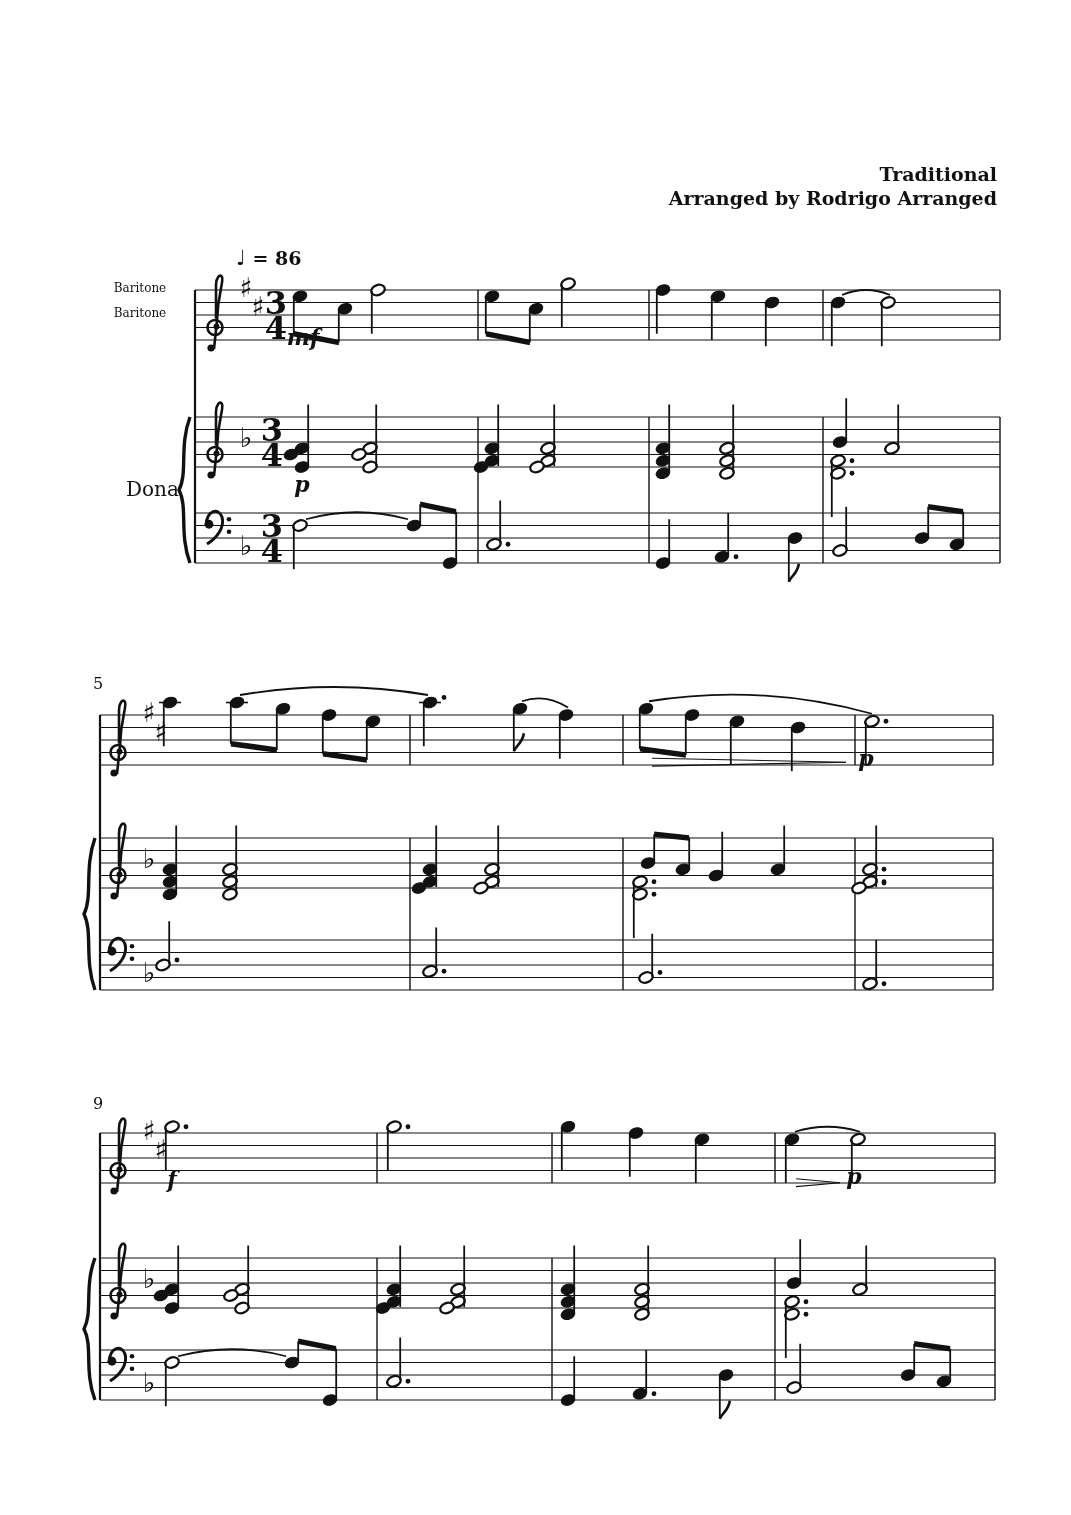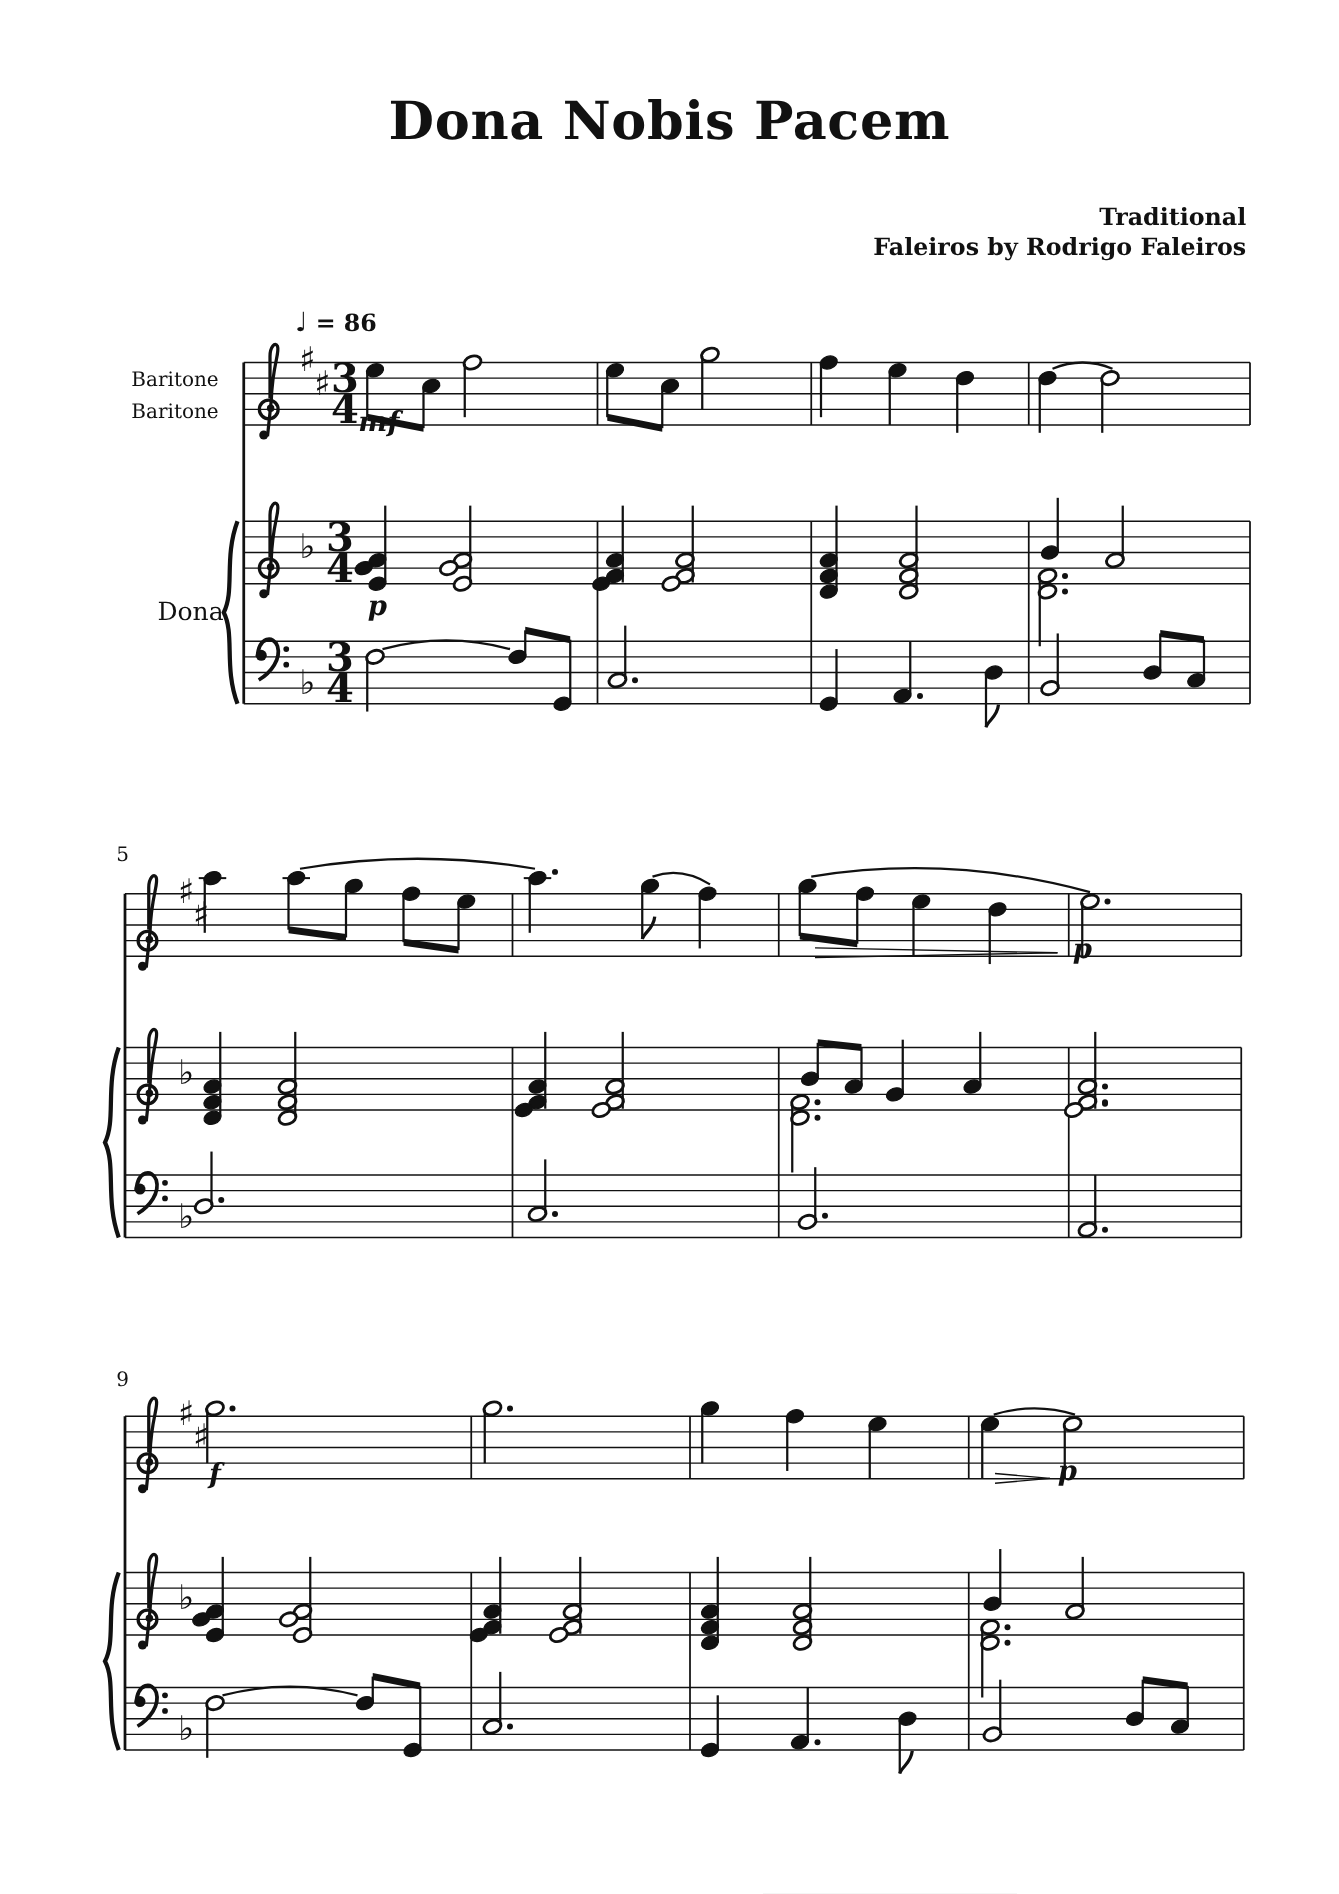--- a/index.html
+++ b/index.html
@@ -1,37 +1,36 @@
 <!DOCTYPE html>
 <html><head>
 <meta charset="utf-8">
 <style>
   html,body{margin:0;padding:0;background:#e8e8e8;}
   .page{position:relative;width:1071px;height:1515px;background:#ffffff;margin:0 auto;
         font-family:"DejaVu Serif","Liberation Serif",serif;color:#111;overflow:hidden;}
   .abs{position:absolute;}
   .title{left:0;right:0;top:72px;text-align:center;font-size:42px;font-weight:bold;letter-spacing:.5px;}
   .credits{right:74px;top:162px;text-align:right;font-size:19px;line-height:24px;font-weight:bold;}
-  .inst-label{left:55px;top:291px;width:170px;text-align:center;font-size:16px;line-height:25px;}
+  .inst-label{left:55px;top:276px;width:170px;text-align:center;font-size:12px;line-height:25px;}
   .piano-label{left:126px;top:477px;font-size:20px;}
   .tempo{left:236px;top:246px;font-size:19px;font-weight:bold;}
   .tempo .tnote{font-family:"DejaVu Sans",sans-serif;font-size:21px;font-weight:normal;}
   .mnum{font-size:16px;}
   .mnum5{left:93px;top:674px;}
   .mnum9{left:93px;top:1094px;}
   svg.score{position:absolute;left:0;top:0;}
 </style>
 </head>
 <body>
 
 <div class="page">
-  <div class="abs title">Dona Nobis Pacem</div>
   <div class="abs credits">
     <div>Traditional</div>
-    <div>Faleiros by Rodrigo Faleiros</div>
+    <div>Arranged by Rodrigo Arranged</div>
   </div>
   <div class="abs tempo"><span class="tnote">♩</span><span> = 86</span></div>
   <div class="abs inst-label">
     <div>Baritone</div>
     <div>Baritone</div>
   </div>
   <div class="abs piano-label">Dona</div>
   <div class="abs mnum mnum5">5</div>
   <div class="abs mnum mnum9">9</div>
   <svg class="score" width="1071" height="1515" viewBox="0 0 1071 1515">

